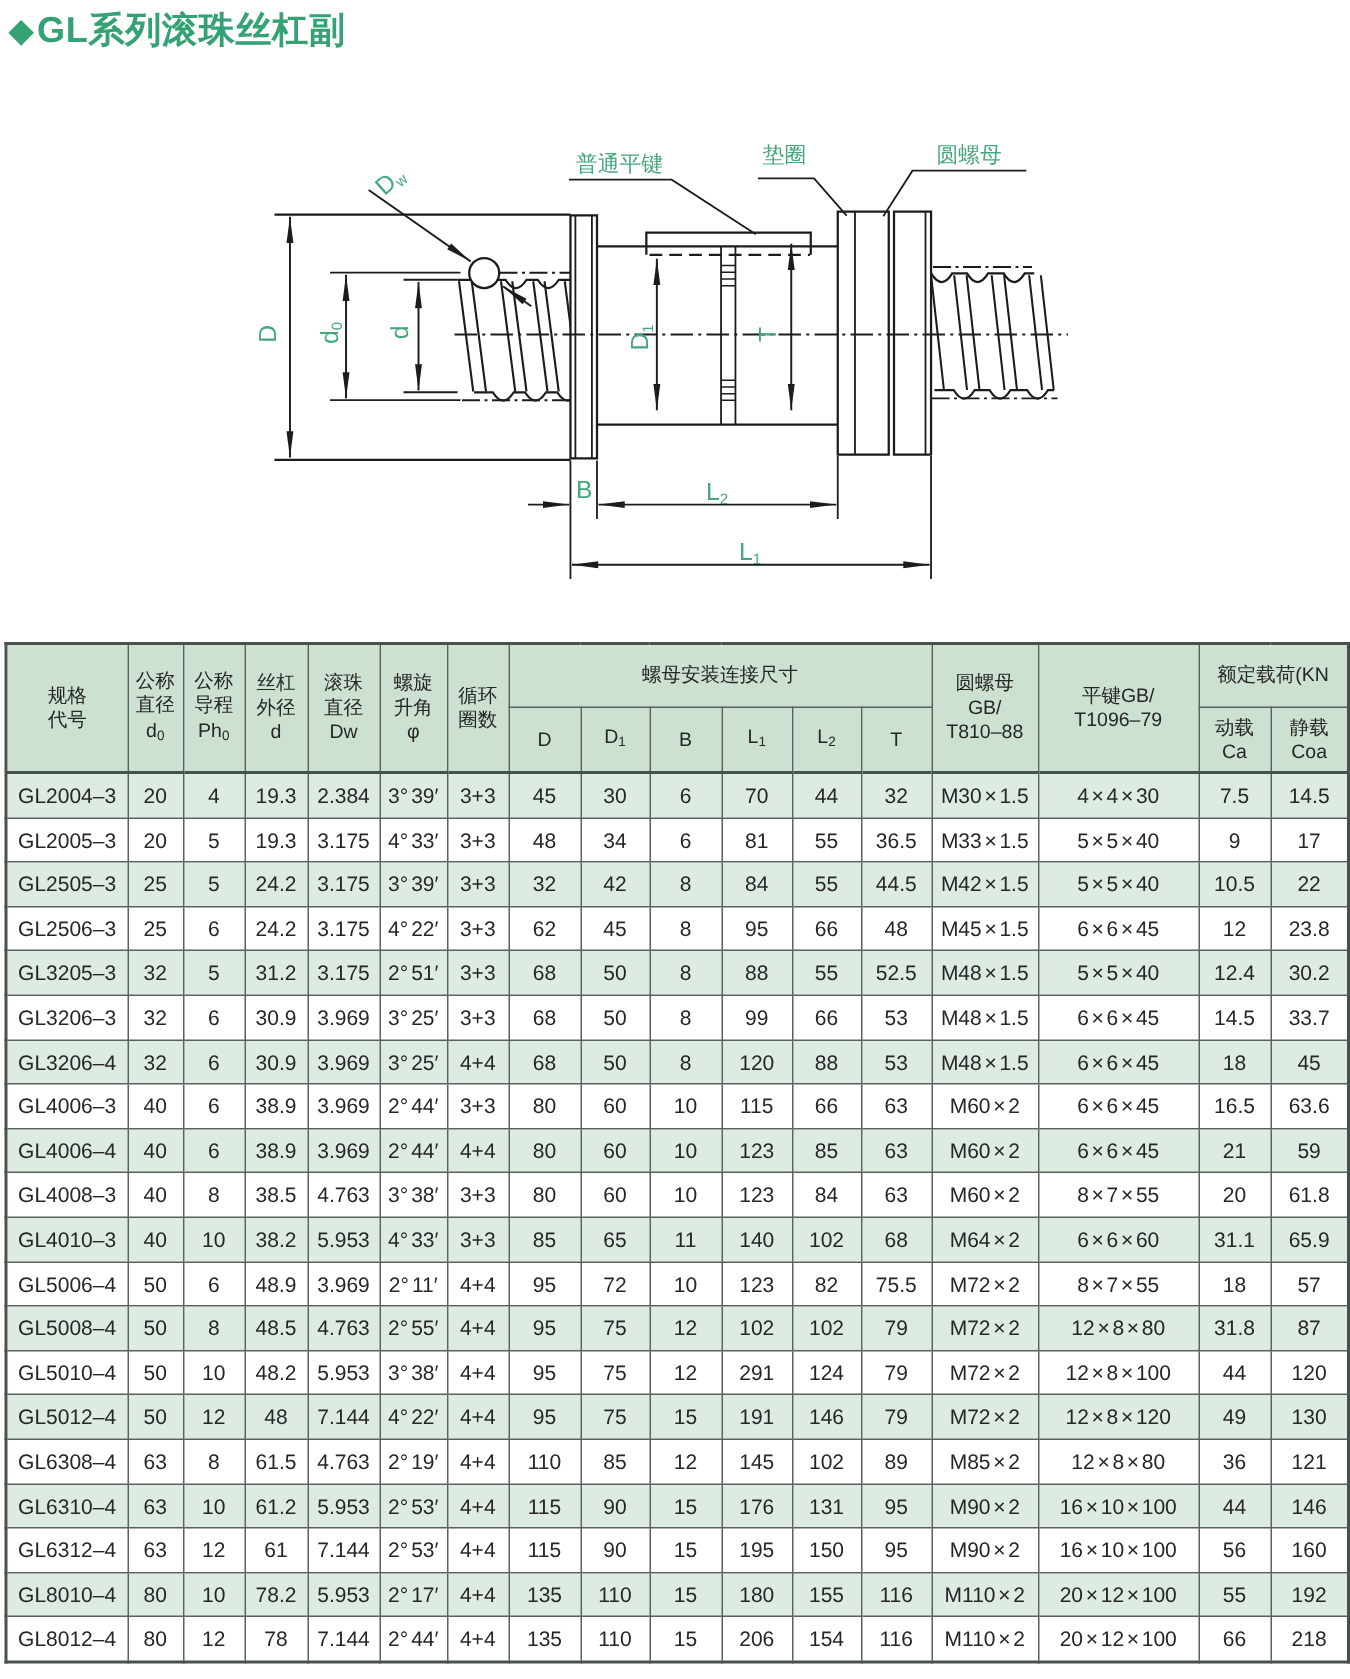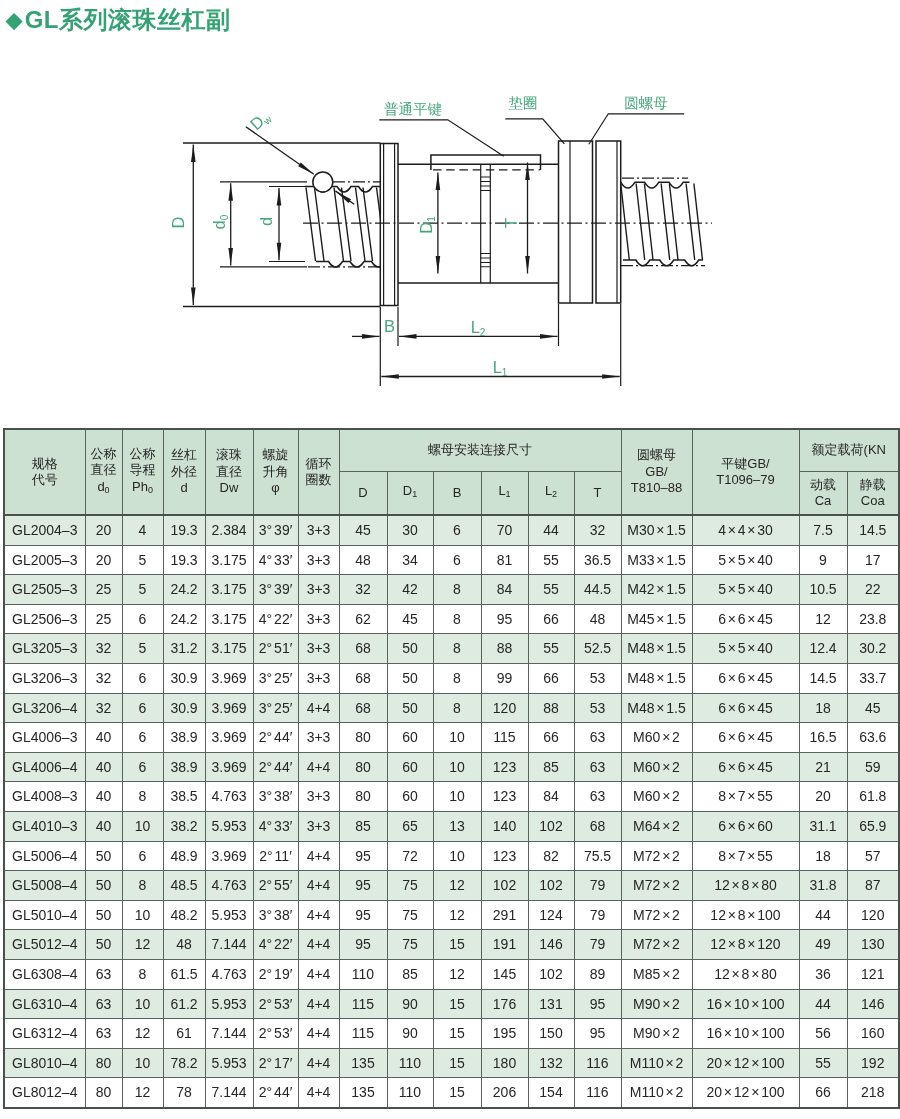--- a/index.html
+++ b/index.html
@@ -348,21 +348,21 @@
 <tr class="g">
         <td>GL4010–3</td>
         <td>40</td>
         <td>10</td>
         <td>38.2</td>
         <td>5.953</td>
         <td>4°<span class="dg"></span>33′</td>
         <td>3+3</td>
         <td>85</td>
         <td>65</td>
-        <td>13</td>
+        <td>11</td>
         <td>140</td>
         <td>102</td>
         <td>68</td>
         <td>M64<span class="x">×</span>2</td>
         <td>6<span class="x">×</span>6<span class="x">×</span>60</td>
         <td>31.1</td>
         <td>65.9</td>
       </tr>
 <tr>
         <td>GL5006–4</td>
@@ -502,21 +502,21 @@
         <td>80</td>
         <td>10</td>
         <td>78.2</td>
         <td>5.953</td>
         <td>2°<span class="dg"></span>17′</td>
         <td>4+4</td>
         <td>135</td>
         <td>110</td>
         <td>15</td>
         <td>180</td>
-        <td>132</td>
+        <td>155</td>
         <td>116</td>
         <td>M110<span class="x">×</span>2</td>
         <td>20<span class="x">×</span>12<span class="x">×</span>100</td>
         <td>55</td>
         <td>192</td>
       </tr>
 <tr>
         <td>GL8012–4</td>
         <td>80</td>
         <td>12</td>

